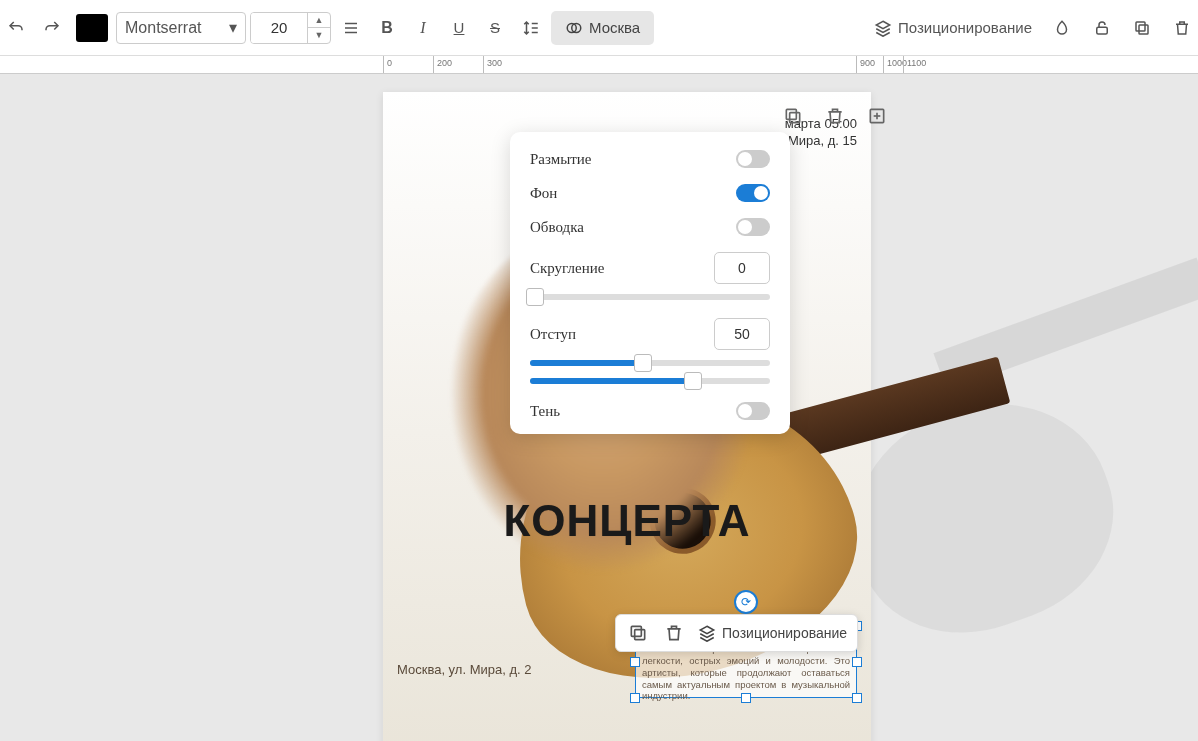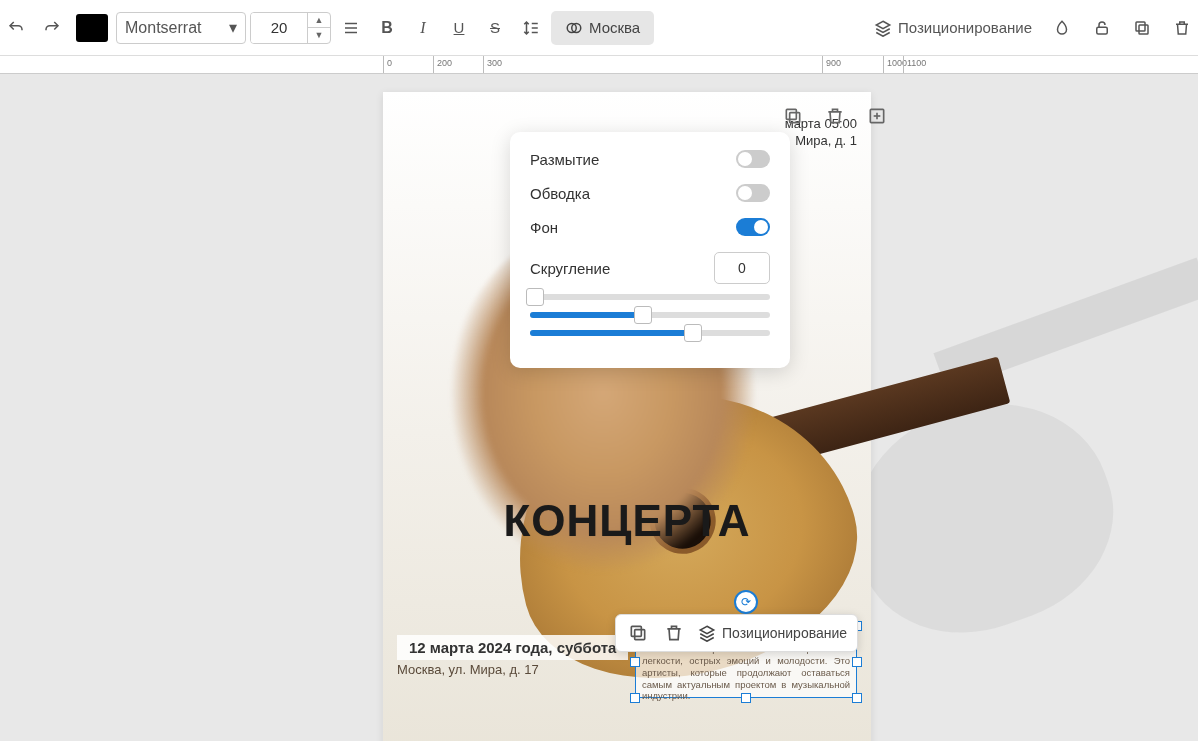--- a/index.html
+++ b/index.html
@@ -49,21 +49,21 @@
 .ghost-guitar .gb { position:absolute; left:0; bottom:0; width:260px; height:220px; background:#888; border-radius:50% 50% 45% 45%;}
 .ghost-guitar .gn { position:absolute; right:0; top:100px; width:280px; height:40px; background:#666;}
 .context-bar2 { position:absolute; left:783px; top:32px; display:flex; gap:18px; z-index:4;}
 .context-bar2 .cb-btn { width:24px; height:24px; color:#666; cursor:pointer;}
 .context-bar3 { position:absolute; left:615px; top:540px; background:#fff; border:1px solid #ddd; border-radius:6px; box-shadow:0 2px 10px rgba(0,0,0,0.15); padding:6px 10px; display:flex; align-items:center; gap:12px; z-index:20;}
 .context-bar3 .cb-btn { width:24px; height:24px; display:flex; align-items:center; justify-content:center; color:#555; cursor:pointer;}
 .context-bar3 .pos-label { font-size:14px; color:#444; display:flex; align-items:center; gap:6px; cursor:pointer;}
 
 .effects-panel { position:absolute; left:510px; top:58px; width:280px; background:#fff; border-radius:10px; box-shadow:0 4px 20px rgba(0,0,0,0.15); padding:18px 20px 14px; z-index:30;}
 .fx-row { display:flex; align-items:center; justify-content:space-between; margin-bottom:16px;}
-.fx-label { color:#333; font-size:15px;}
+.fx-label { color:#333; font-size:15px;font-family:Liberation Serif, serif;}
 .toggle { width:34px; height:18px; border-radius:10px; background:#ccc; position:relative; cursor:pointer;}
 .toggle .knob { width:14px; height:14px; background:#fff; border-radius:50%; position:absolute; top:2px; left:2px; transition:left .15s;}
 .toggle.on { background:#1b7dd6;}
 .toggle.on .knob { left:18px;}
 .num-input { width:56px; height:32px; border:1px solid #ccc; border-radius:5px; text-align:center; font-size:14px; color:#333;}
 .slider { width:100%; height:6px; background:#ddd; border-radius:3px; position:relative; margin-bottom:18px; margin-top:-6px;}
 .slider .fill { position:absolute; left:0; top:0; height:100%; background:#1b7dd6; border-radius:3px;}
 .slider .thumb { position:absolute; top:-6px; width:18px; height:18px; background:#fff; border:1px solid #bbb; border-radius:3px; cursor:grab;}
 .color-box { width:32px; height:30px; border:1px solid #ccc; border-radius:4px; background:#fff; cursor:pointer;}
 </style>
@@ -162,21 +162,21 @@
           <path d="M4 7h16M9 7V4h6v3M6 7l1 13h10l1-13"></path>
         </svg>
       </button>
   </div>
 </div>
 
 <div class="ruler">
   <div class="ruler-tick" style="left:383px"><span>0</span></div>
   <div class="ruler-tick" style="left:433px"><span>200</span></div>
   <div class="ruler-tick" style="left:483px"><span>300</span></div>
-  <div class="ruler-tick" style="left:822px"><span>900</span></div>
+  <div class="ruler-tick" style="left:856px"><span>900</span></div>
   <div class="ruler-tick" style="left:883px"><span>1000</span></div>
   <div class="ruler-tick" style="left:903px"><span>1100</span></div>
 </div>
 
 <div class="canvas-area">
 
   <div class="ghost-guitar">
       <div class="gn"></div>
       <div class="gb"></div>
     </div>
@@ -198,27 +198,26 @@
 
   <div class="poster">
     <div class="guitar">
         <div class="neck"></div>
         <div class="body"></div>
         <div class="hole"></div>
       </div>
     <div class="cat"></div>
     <div class="poster-text-top">
       <div>марта 05:00</div>
-      <div>Мира, д. 1</div>
+      <div>Мира, д. 15</div>
     </div>
     <div class="title-blk">
       <div>КОНЦЕРТА</div>
     </div>
-    <div class="date-box">12 марта 2024 года, суббота</div>
-    <div class="addr-text">Москва, ул. Мира, д. 17</div>
+    <div class="addr-text">Москва, ул. Мира, д. 2</div>
     <div class="desc-box">
       <span>Неподдельный взаимообмен внутренней силы и в то же время симбиоз танцевальной легкости, острых эмоций и молодости. Это артисты, которые продолжают оставаться самым актуальным проектом в музыкальной индустрии.</span>
       <div class="rotate-handle">⟳</div>
       <div class="rotate-line"></div>
       <div class="sel-handle h-tl"></div>
       <div class="sel-handle h-tm"></div>
       <div class="sel-handle h-tr"></div>
       <div class="sel-handle h-ml"></div>
       <div class="sel-handle h-mr"></div>
       <div class="sel-handle h-bl"></div>
@@ -250,42 +249,52 @@
   </div>
 
   <div class="effects-panel">
     <div class="fx-row">
       <span class="fx-label">Размытие</span>
       <div class="toggle">
           <div class="knob"></div>
         </div>
     </div>
     <div class="fx-row">
+      <span class="fx-label">Фон</span>
+      <div class="toggle on">
+          <div class="knob"></div>
+        </div>
+    </div>
+    <div class="fx-row">
       <span class="fx-label">Обводка</span>
       <div class="toggle">
           <div class="knob"></div>
         </div>
     </div>
     <div class="fx-row">
-      <span class="fx-label">Фон</span>
-      <div class="toggle on">
-          <div class="knob"></div>
-        </div>
-    </div>
-    <div class="fx-row">
       <span class="fx-label">Скругление</span>
       <input class="num-input" value="0" style="">
     </div>
     <div class="slider">
       <div class="fill" style="width:0%"></div>
         <div class="thumb" style="left:-4px"></div>
     </div>
+    <div class="fx-row">
+      <span class="fx-label">Отступ</span>
+      <input class="num-input" value="50" style="">
+    </div>
     <div class="slider">
       <div class="fill" style="width:47%"></div>
         <div class="thumb" style="left:calc(47% - 9px)"></div>
     </div>
     <div class="slider">
       <div class="fill" style="width:68%"></div>
         <div class="thumb" style="left:calc(68% - 9px)"></div>
     </div>
+    <div class="fx-row" style="margin-bottom:0">
+      <span class="fx-label">Тень</span>
+      <div class="toggle">
+          <div class="knob"></div>
+        </div>
+    </div>
   </div>
 
 </div>
 
 </body></html>

